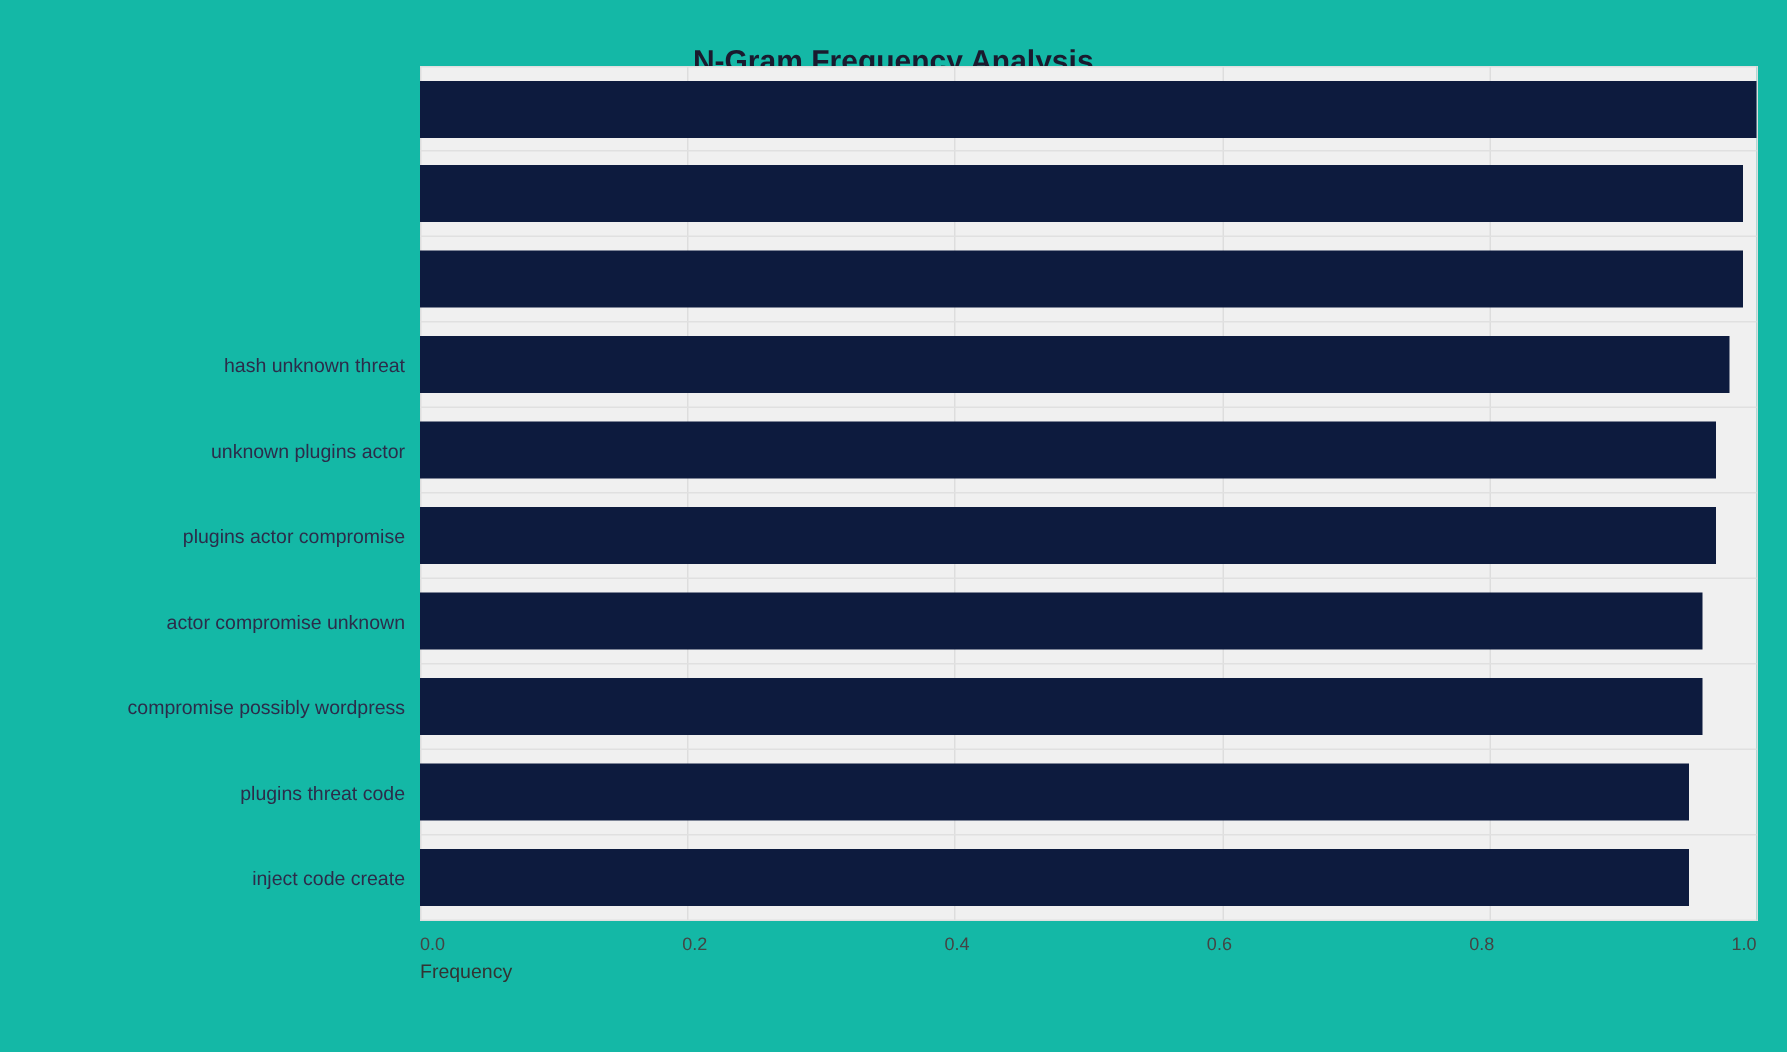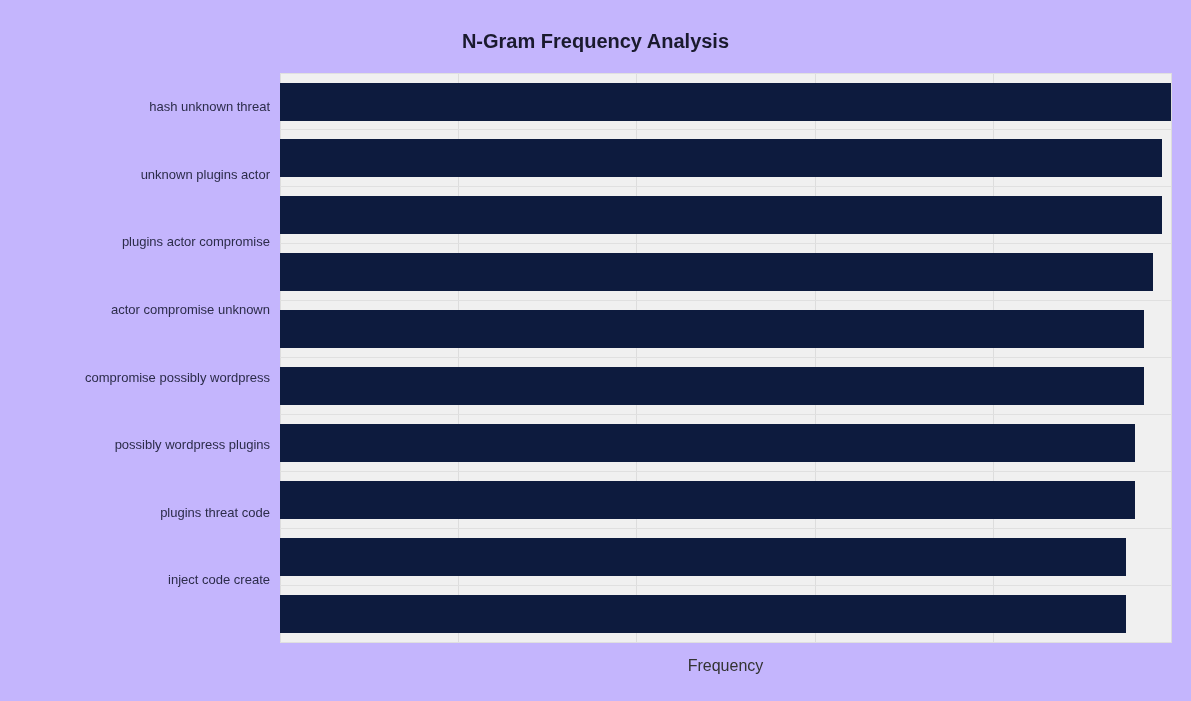--- a/index.html
+++ b/index.html
@@ -6,39 +6,40 @@
     body {
       background: #f5f5f5;
       font-family: Arial, sans-serif;
       width: 1191px;
       height: 701px;
       display: flex;
       align-items: center;
       justify-content: center;
     }
     .chart-container {
-      background: #c4b5fd;
+      background: #14b8a6;
       width: 1191px;
       height: 701px;
       padding: 20px 20px 60px 20px;
       position: relative;
     }
     .chart-title {
       text-align: center;
       font-size: 20px;
       font-weight: bold;
       color: #1a1a2e;
       margin-bottom: 20px;
       padding-top: 10px;
     }
     .chart-area {
       display: flex;
       width: 100%;
       height: calc(100% - 80px);
       position: relative;
+      align-items: flex-end;
     }
     .y-axis-labels {
       display: flex;
       flex-direction: column;
       justify-content: space-around;
       width: 260px;
       min-width: 260px;
       padding-right: 10px;
     }
     .y-label {
@@ -77,24 +78,24 @@
       justify-content: space-between;
       padding-top: 8px;
       padding-left: 0;
     }
     .x-tick {
       font-size: 12px;
       color: #444;
       text-align: center;
     }
     .x-axis-label {
-      text-align: center;
-      font-size: 16px;
+      text-align: left;
+      font-size: 13px;
       color: #333;
-      margin-top: 21px;
+      margin-top: 4px;
     }
     .x-axis-wrapper {
       margin-left: 260px;
     }
     
     .grid-lines {
       position: absolute;
       top: 0;
       left: 0;
       right: 0;
@@ -115,21 +116,20 @@
 <div class="chart-container">
   <div class="chart-title">N-Gram Frequency Analysis</div>
 
   <div class="chart-area">
     <div class="y-axis-labels" id="y-labels">
         <div class="y-label">hash unknown threat</div>
         <div class="y-label">unknown plugins actor</div>
         <div class="y-label">plugins actor compromise</div>
         <div class="y-label">actor compromise unknown</div>
         <div class="y-label">compromise possibly wordpress</div>
-        <div class="y-label">possibly wordpress plugins</div>
         <div class="y-label">plugins threat code</div>
         <div class="y-label">inject code create</div>
       </div>
 
     <div style="flex:1; display:flex; flex-direction:column;">
       <div class="grid-and-bars" id="bars-section">
         <div class="grid-lines" id="grid-lines">
             <div class="grid-line" style="left: 0%;"></div>
             <div class="grid-line" style="left: 20%;"></div>
             <div class="grid-line" style="left: 40%;"></div>

